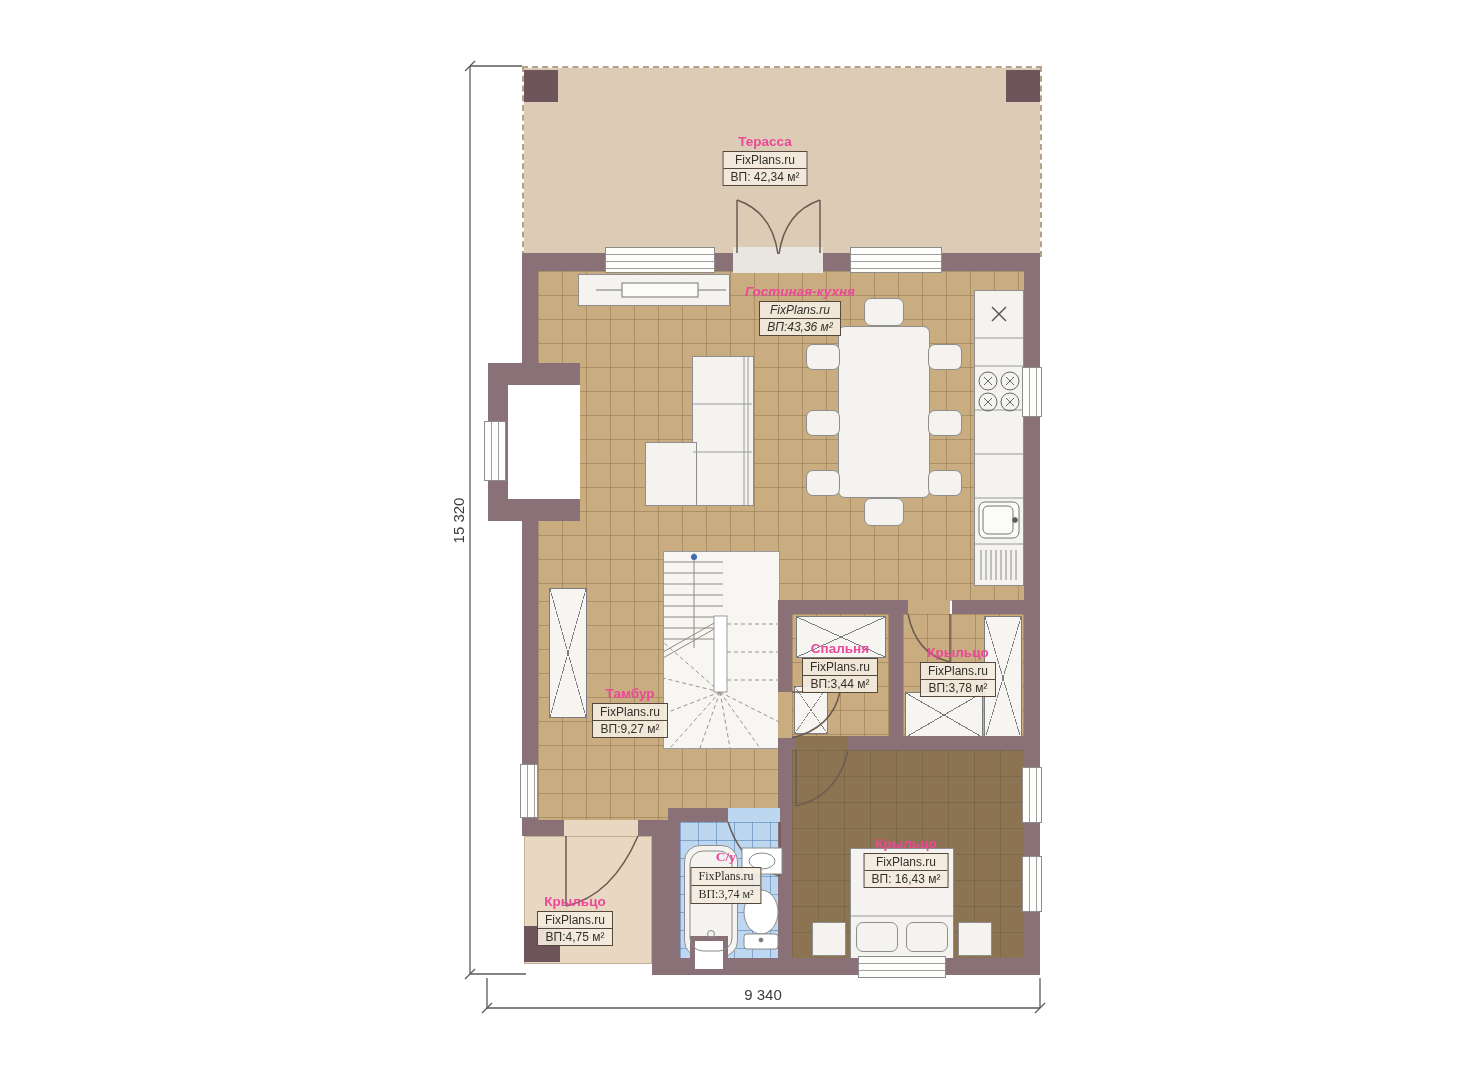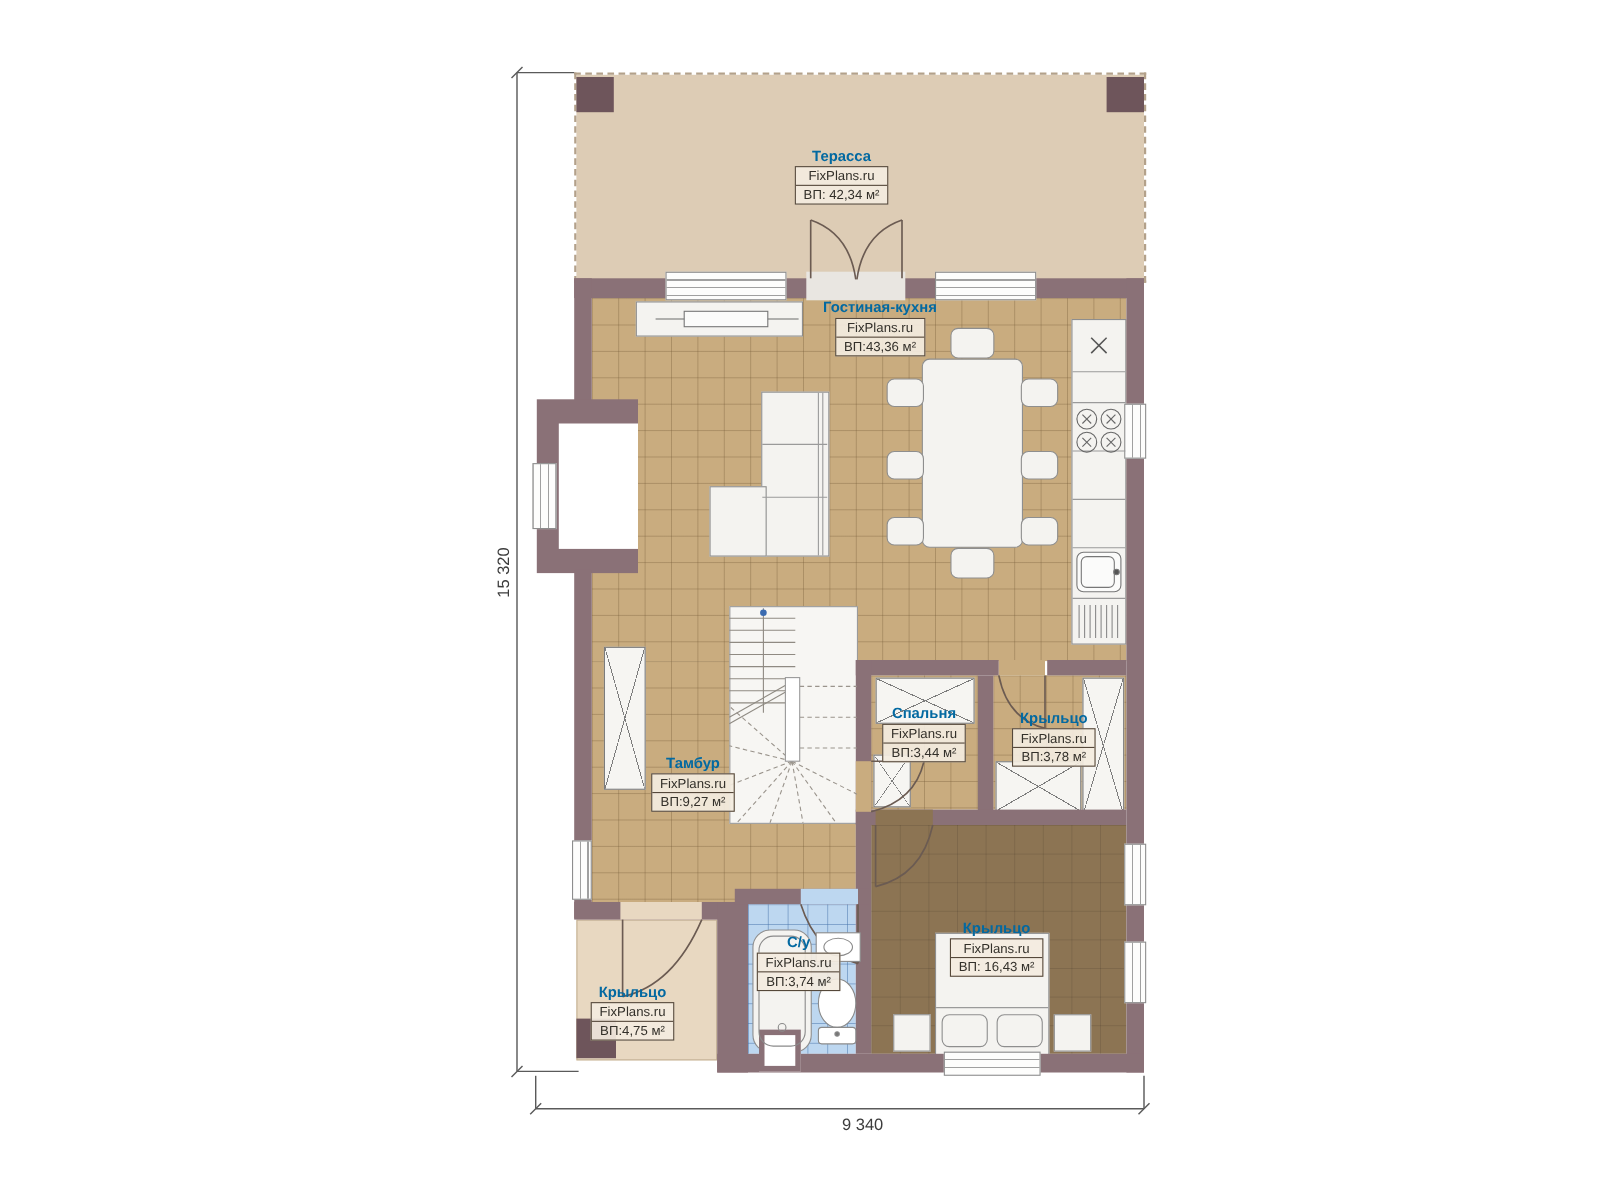--- a/index.html
+++ b/index.html
@@ -34,21 +34,21 @@
   
   .furn{background:#f4f3f0;border:1px solid #8e8e8e;z-index:10;}
   .rnd{border-radius:7px;}
   .xclose{background:#f6f5f2;border:1px solid #7c7c7c;z-index:10;
     background-image:linear-gradient(to top right,transparent 49.4%,#7c7c7c 49.4% 50.6%,transparent 50.6%),
                      linear-gradient(to bottom right,transparent 49.4%,#7c7c7c 49.4% 50.6%,transparent 50.6%);}
   .stairs-panel{background:#f7f6f3;border:1px solid #9a9a9a;z-index:9;}
   .vent{background:#ffffff;border:5px solid #8a7177;z-index:16;}
   
   .room-label{z-index:30;transform:translateX(-50%);text-align:center;}
-  .rl-title{font-weight:bold;font-size:13.5px;color:#0369a1;white-space:nowrap;margin-bottom:2px;}
+  .rl-title{font-weight:bold;font-size:13.5px;color:#ec4899;white-space:nowrap;margin-bottom:2px;}
   .rl-box{display:inline-block;border:1px solid #55483a;background:rgba(243,236,223,.92);}
   .rl-row{padding:1px 7px;font-size:12px;color:#33302a;white-space:nowrap;}
   .rl-row+.rl-row{border-top:1px solid #55483a;}
   .dim-text{font-size:15px;color:#3c3c3c;z-index:30;}
   svg.overlay{position:absolute;left:0;top:0;z-index:25;pointer-events:none;}
 </style>
 </head>
 <body>
 
 <div class="abs floor-terrace" style="left:524px;top:68px;width:516px;height:187px;"></div>
@@ -272,21 +272,21 @@
   </g>
 </svg>
 
 <div class="abs room-label" style="left:765px;top:134px;">
   <div class="rl-title">Терасса</div>
   <div class="rl-box">
     <div class="rl-row">FixPlans.ru</div>
     <div class="rl-row">ВП: 42,34 м²</div>
   </div>
 </div>
-<div class="abs room-label" style="left:800px;top:272px;">
+<div class="abs room-label" style="left:800px;top:284px;font-style:italic;">
   <div class="rl-title">Гостиная-кухня</div>
   <div class="rl-box">
     <div class="rl-row">FixPlans.ru</div>
     <div class="rl-row">ВП:43,36 м²</div>
   </div>
 </div>
 <div class="abs room-label" style="left:630px;top:686px;">
   <div class="rl-title">Тамбур</div>
   <div class="rl-box">
     <div class="rl-row">FixPlans.ru</div>
@@ -300,21 +300,21 @@
     <div class="rl-row">ВП:3,44 м²</div>
   </div>
 </div>
 <div class="abs room-label" style="left:958px;top:645px;">
   <div class="rl-title">Крыльцо</div>
   <div class="rl-box">
     <div class="rl-row">FixPlans.ru</div>
     <div class="rl-row">ВП:3,78 м²</div>
   </div>
 </div>
-<div class="abs room-label" style="left:726px;top:849px;">
+<div class="abs room-label" style="left:726px;top:849px;font-family:Liberation Serif, serif;">
   <div class="rl-title">С/у</div>
   <div class="rl-box">
     <div class="rl-row">FixPlans.ru</div>
     <div class="rl-row">ВП:3,74 м²</div>
   </div>
 </div>
 <div class="abs room-label" style="left:906px;top:836px;">
   <div class="rl-title">Крыльцо</div>
   <div class="rl-box">
     <div class="rl-row">FixPlans.ru</div>
@@ -323,13 +323,13 @@
 </div>
 <div class="abs room-label" style="left:575px;top:894px;">
   <div class="rl-title">Крыльцо</div>
   <div class="rl-box">
     <div class="rl-row">FixPlans.ru</div>
     <div class="rl-row">ВП:4,75 м²</div>
   </div>
 </div>
 
 <div class="abs dim-text" style="left:418px;top:512px;width:80px;text-align:center;transform:rotate(-90deg);">15 320</div>
-<div class="abs dim-text" style="left:723px;top:986px;width:80px;text-align:right;margin-top:28px;">9 340</div>
+<div class="abs dim-text" style="left:723px;top:986px;width:80px;text-align:center;">9 340</div>
 
 </body></html>

